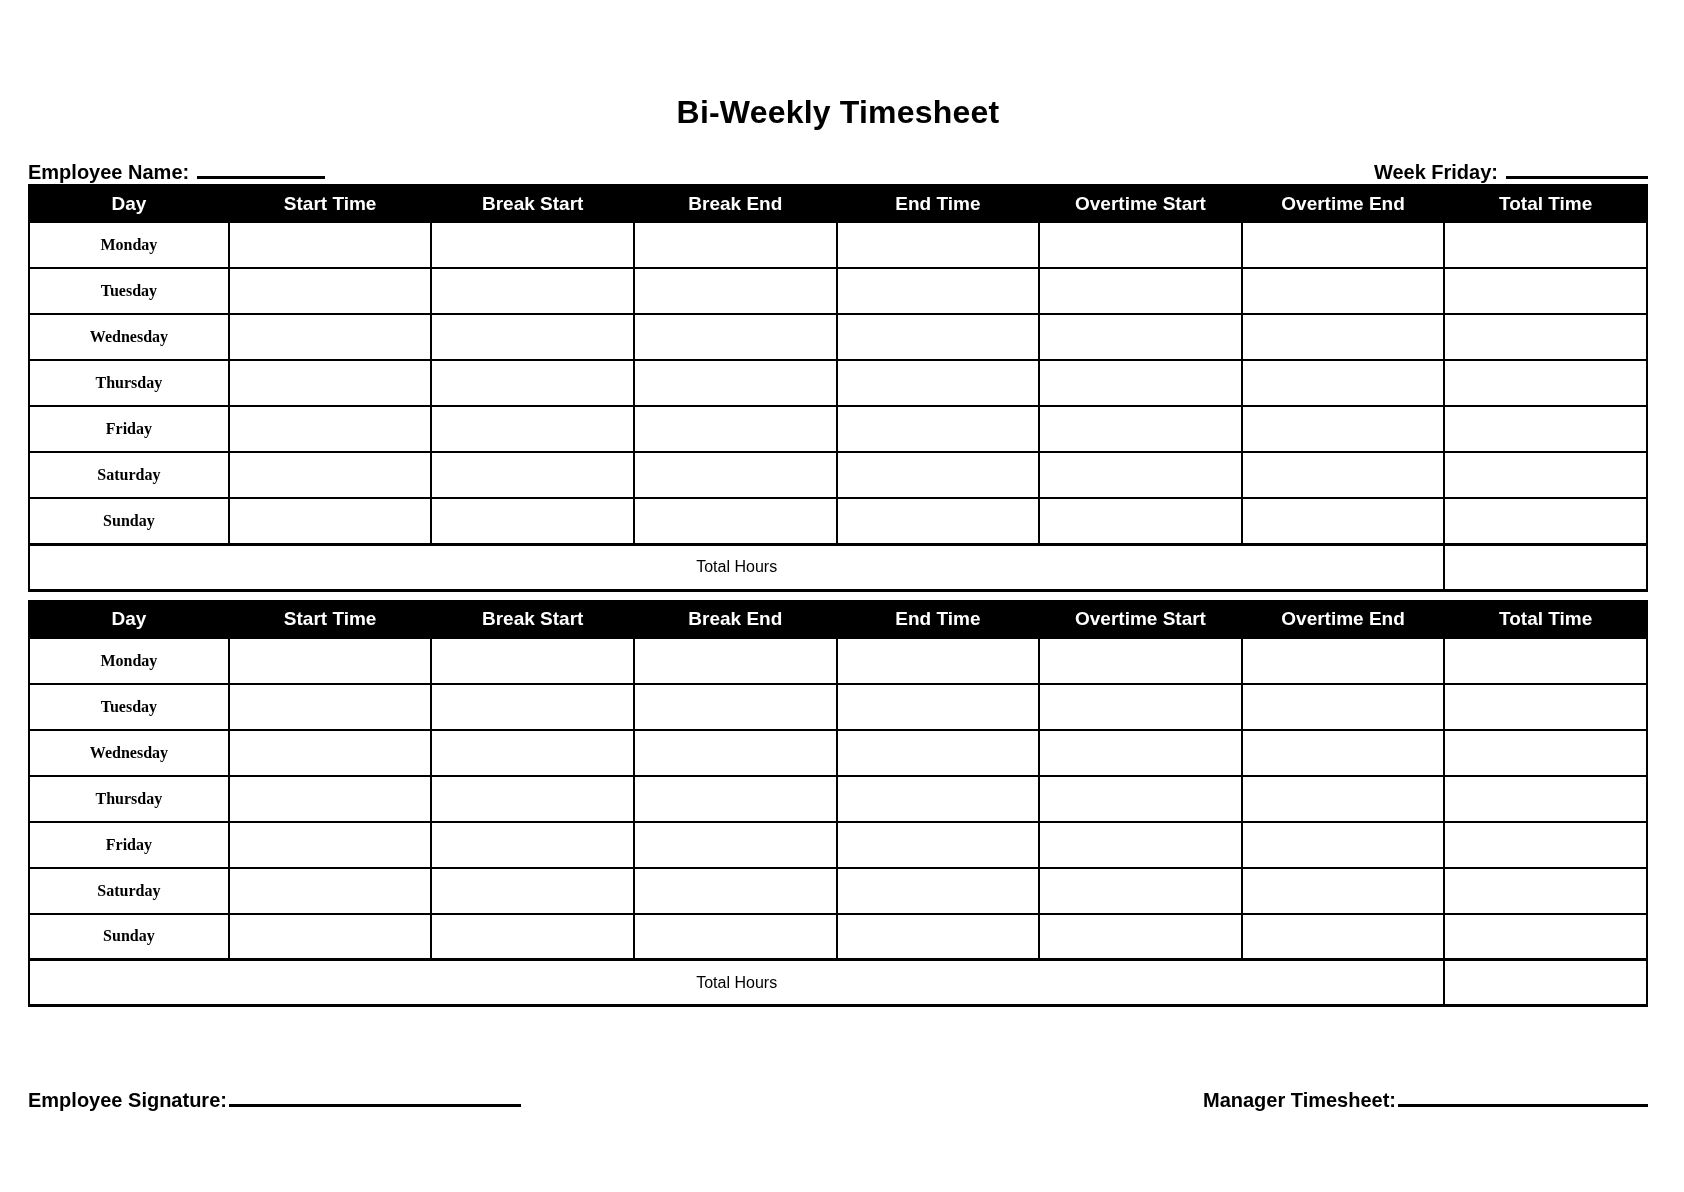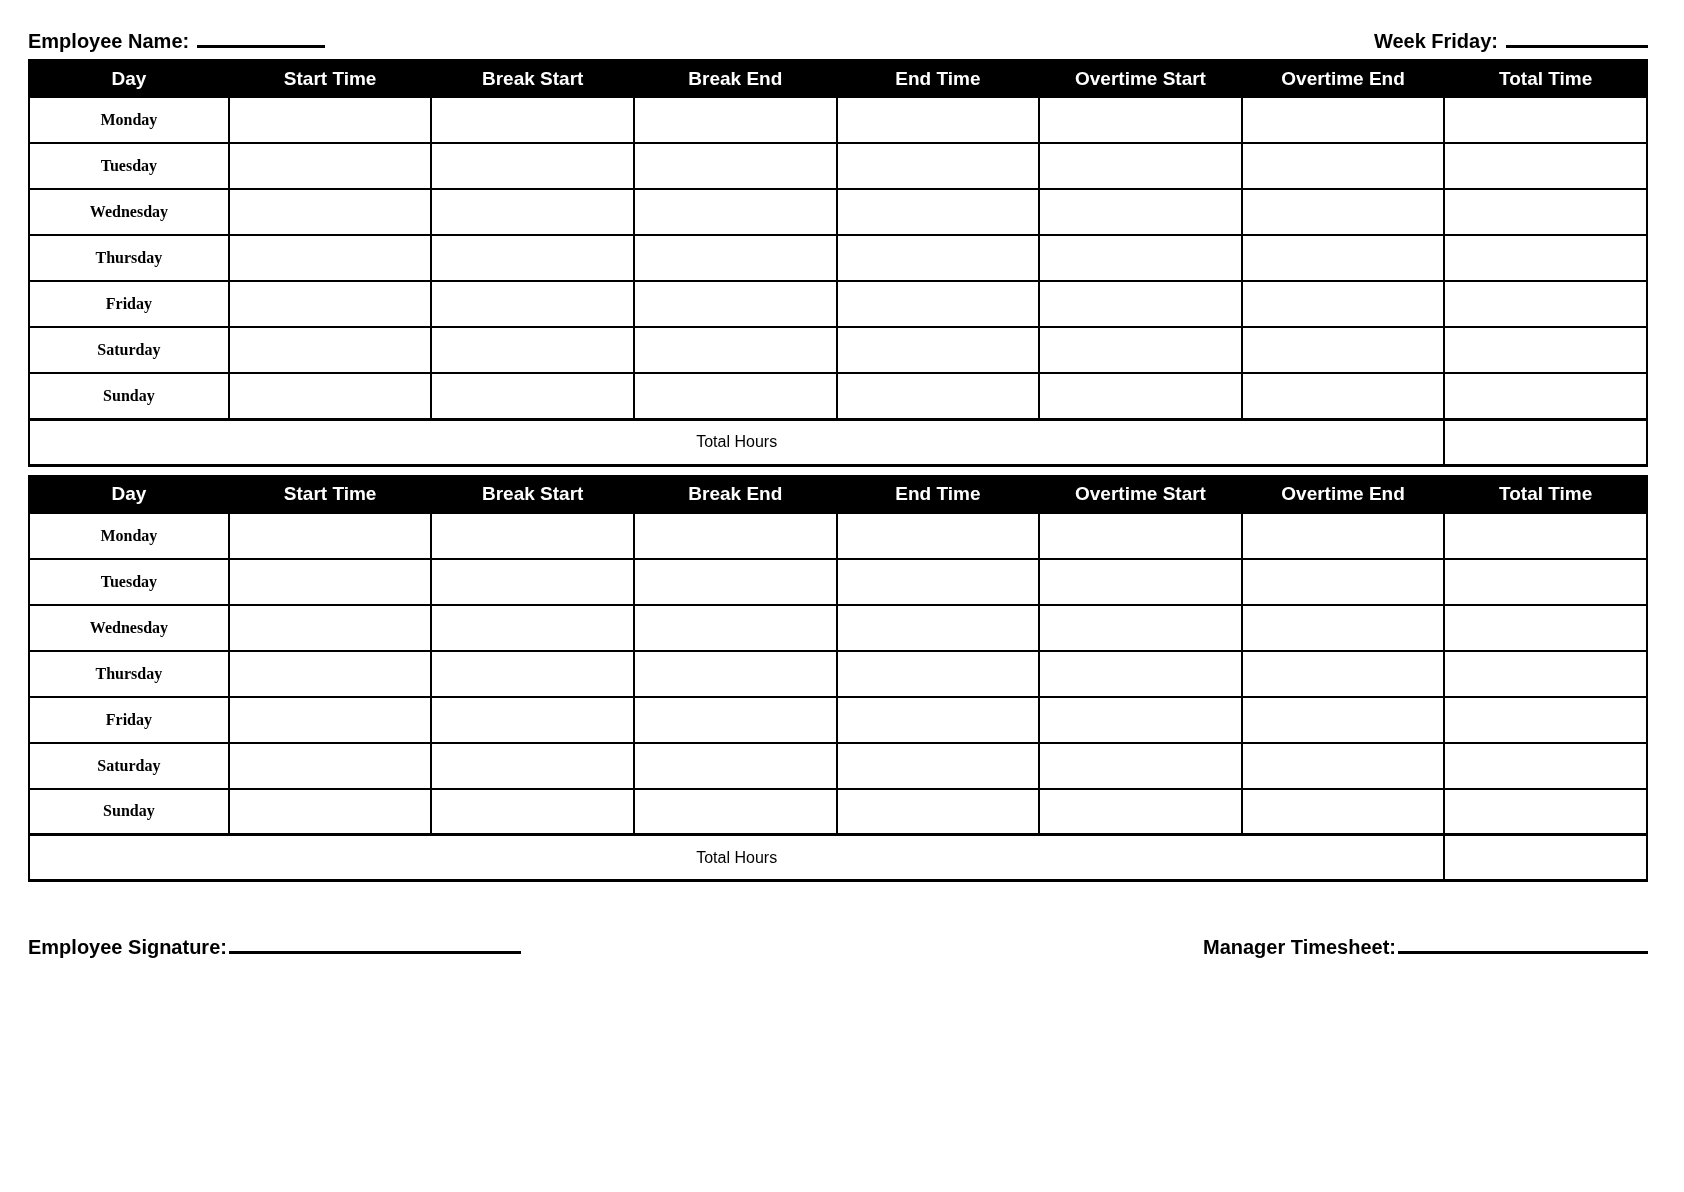--- a/index.html
+++ b/index.html
@@ -32,21 +32,20 @@
     font-weight:bold;
     letter-spacing:0.2px;
   }
   .meta-row{
     margin-top:28px;
     display:flex;
     justify-content:space-between;
     align-items:flex-end;
     font-size:20px;
     font-weight:bold;
-    margin-bottom:6px;
   }
   .fill-line{
     display:inline-block;
     border-bottom:3px solid var(--border);
     height:20px;
     vertical-align:baseline;
   }
   .name-line{width:128px;margin-left:8px;}
   .week-line{width:142px;margin-left:8px;}
   .sig-line-employee{width:292px;margin-left:2px;}
@@ -86,33 +85,34 @@
   td.entry-cell{
     background:var(--page-bg);
   }
   tr.total-row td{
     font-size:16px;
     font-weight:normal;
     border-top-width:3px;
     border-bottom-width:3px;
   }
   .sig-row{
-    margin-top:52px;
+    margin-top:80px;
     display:flex;
     justify-content:space-between;
     align-items:flex-end;
     font-size:20px;
     font-weight:bold;
   }
 </style>
 </head>
 <body>
 
 <div class="page">
 
+  <h1 class="doc-title">Bi-Weekly Timesheet</h1>
 
   <div class="meta-row">
     <div>
       <span>Employee Name:</span><span class="fill-line name-line"></span>
     </div>
     <div>
       <span>Week Friday:</span><span class="fill-line week-line"></span>
     </div>
   </div>
 

